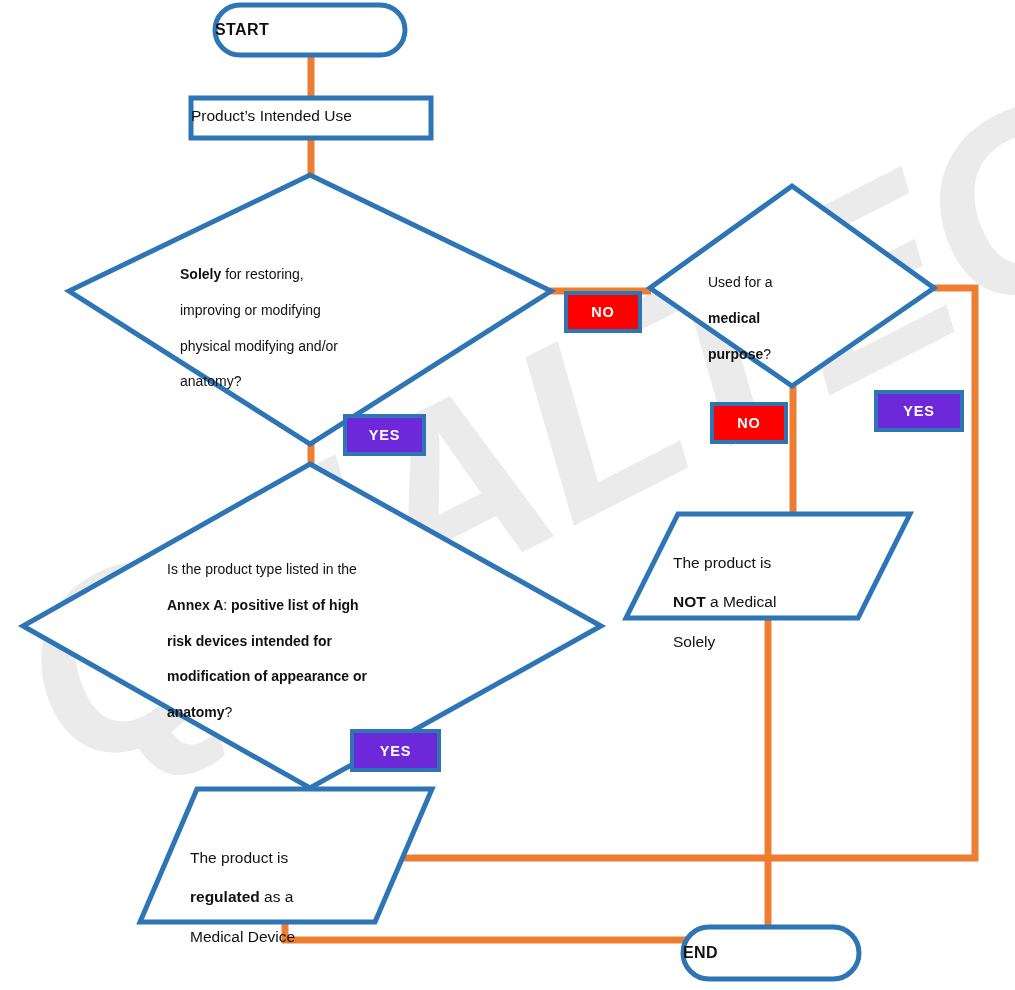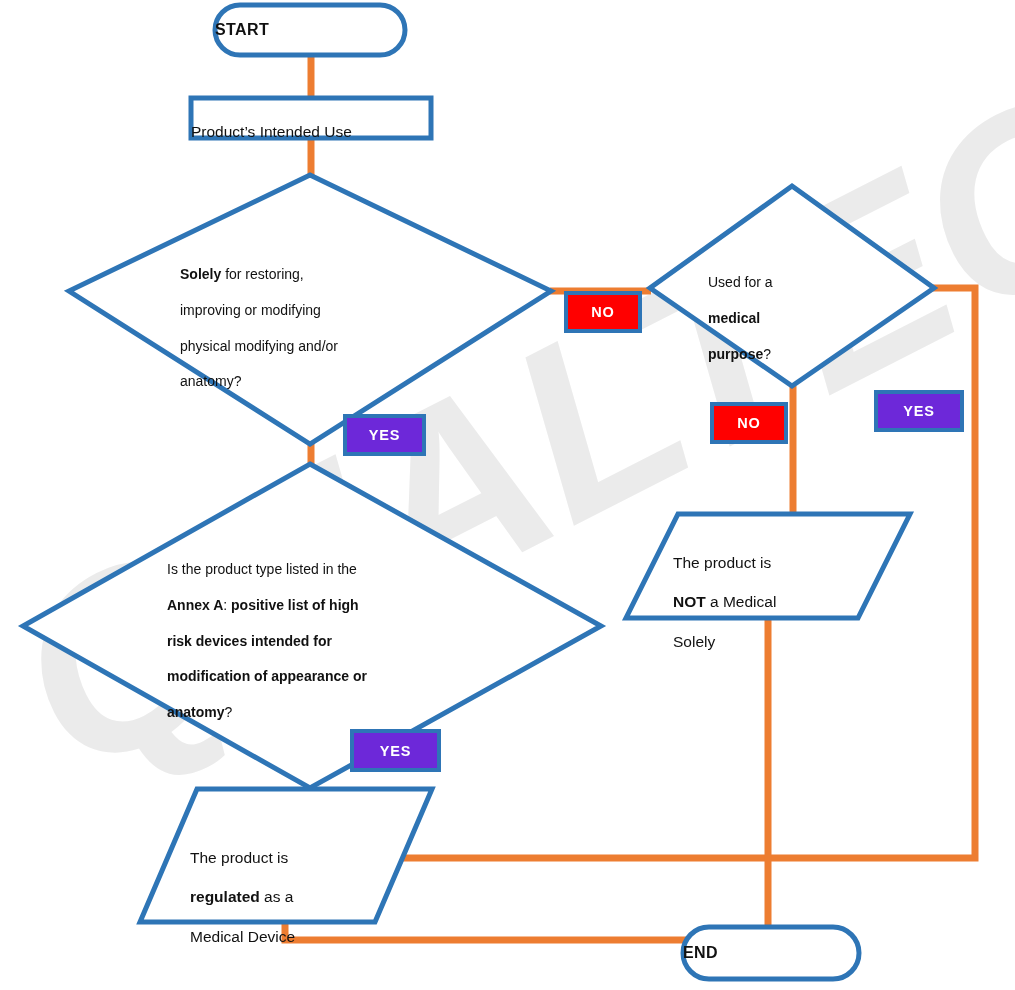--- a/index.html
+++ b/index.html
@@ -40,21 +40,20 @@
     pointer-events: none;
     white-space: pre-line;
   }
   .terminator-label {
     font-size: 16px;
     font-weight: bold;
     letter-spacing: 0.4px;
   }
   .process-label {
     font-size: 15.5px;
-    margin-top: 16px;
   }
   .decision-label {
     font-size: 14px;
   }
   .io-label {
     font-size: 15.5px;
   }
   .badge {
     position: absolute;
     z-index: 4;

